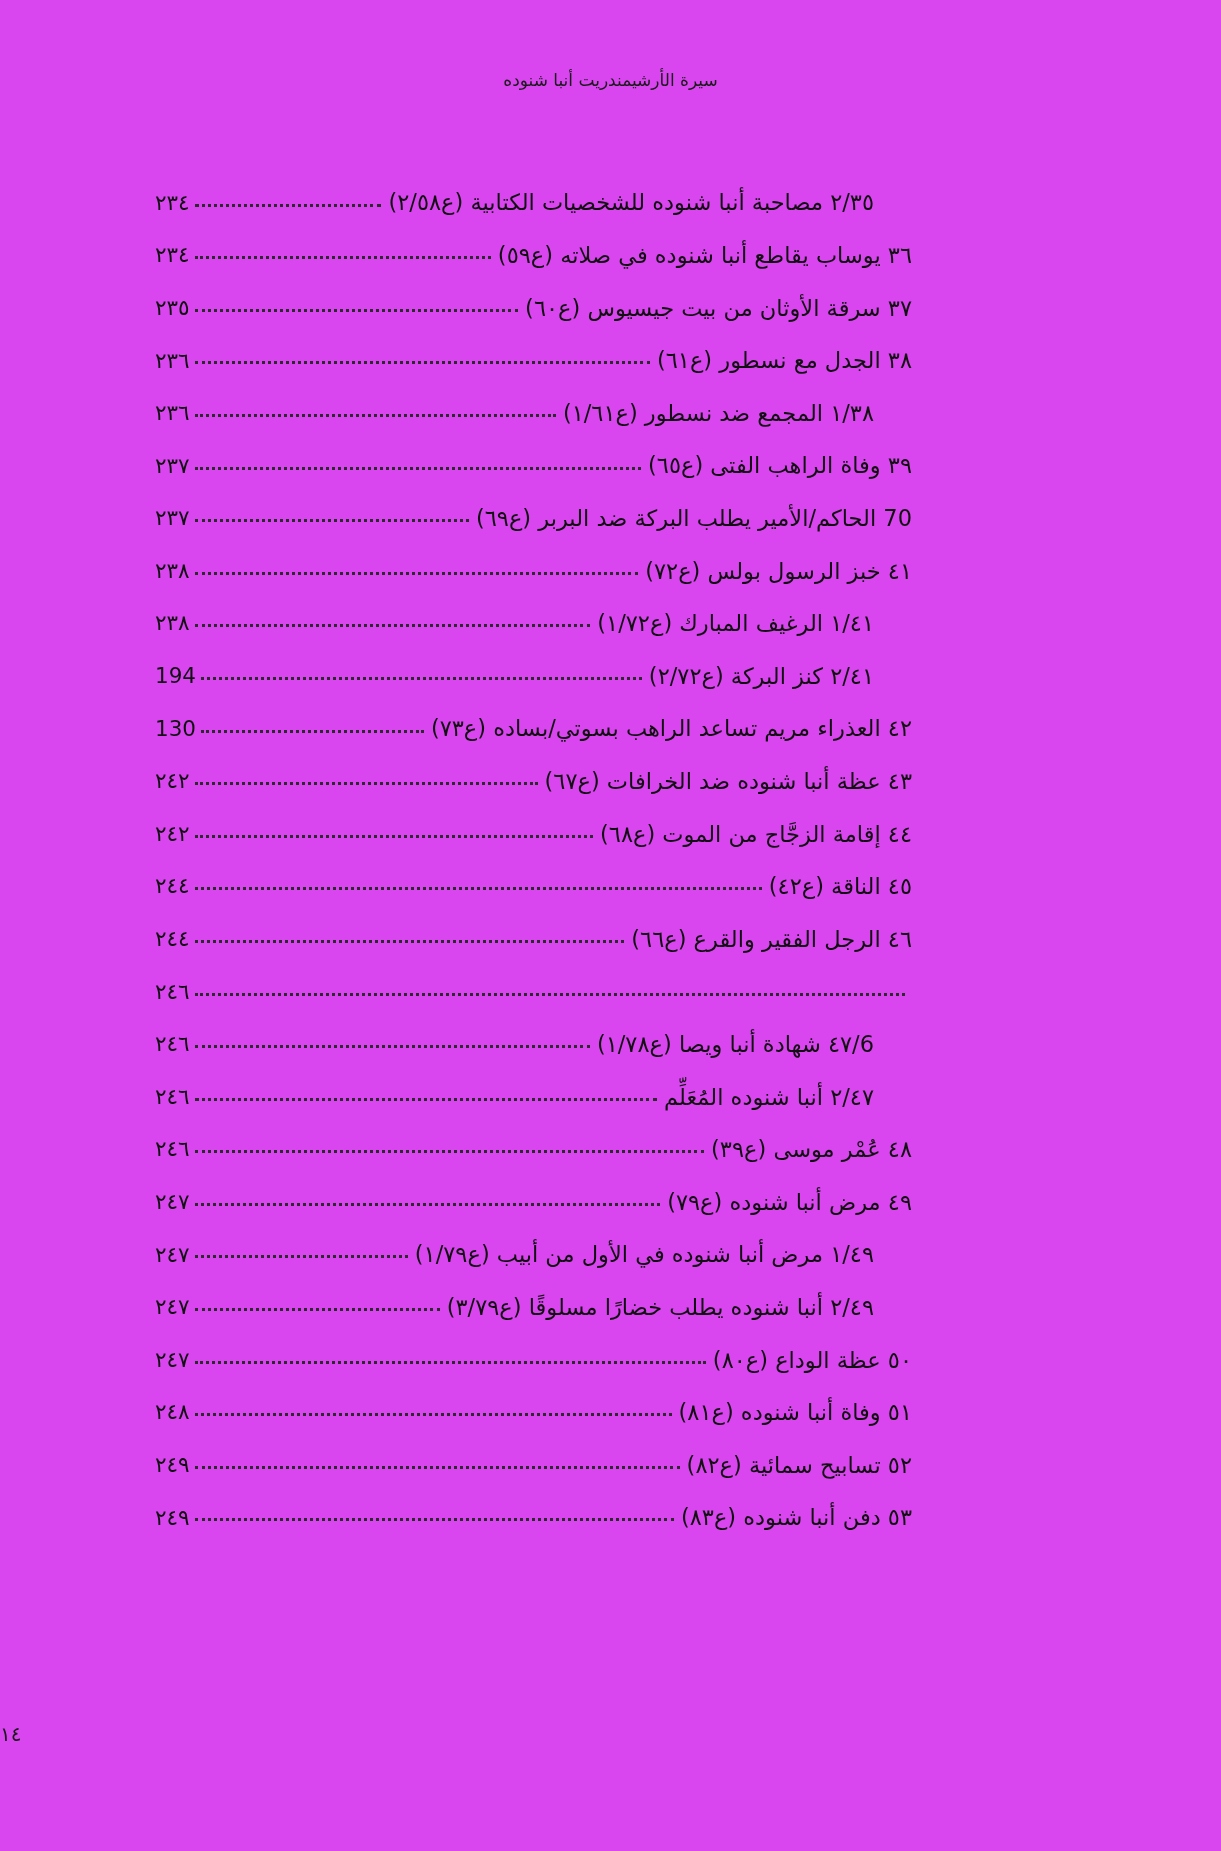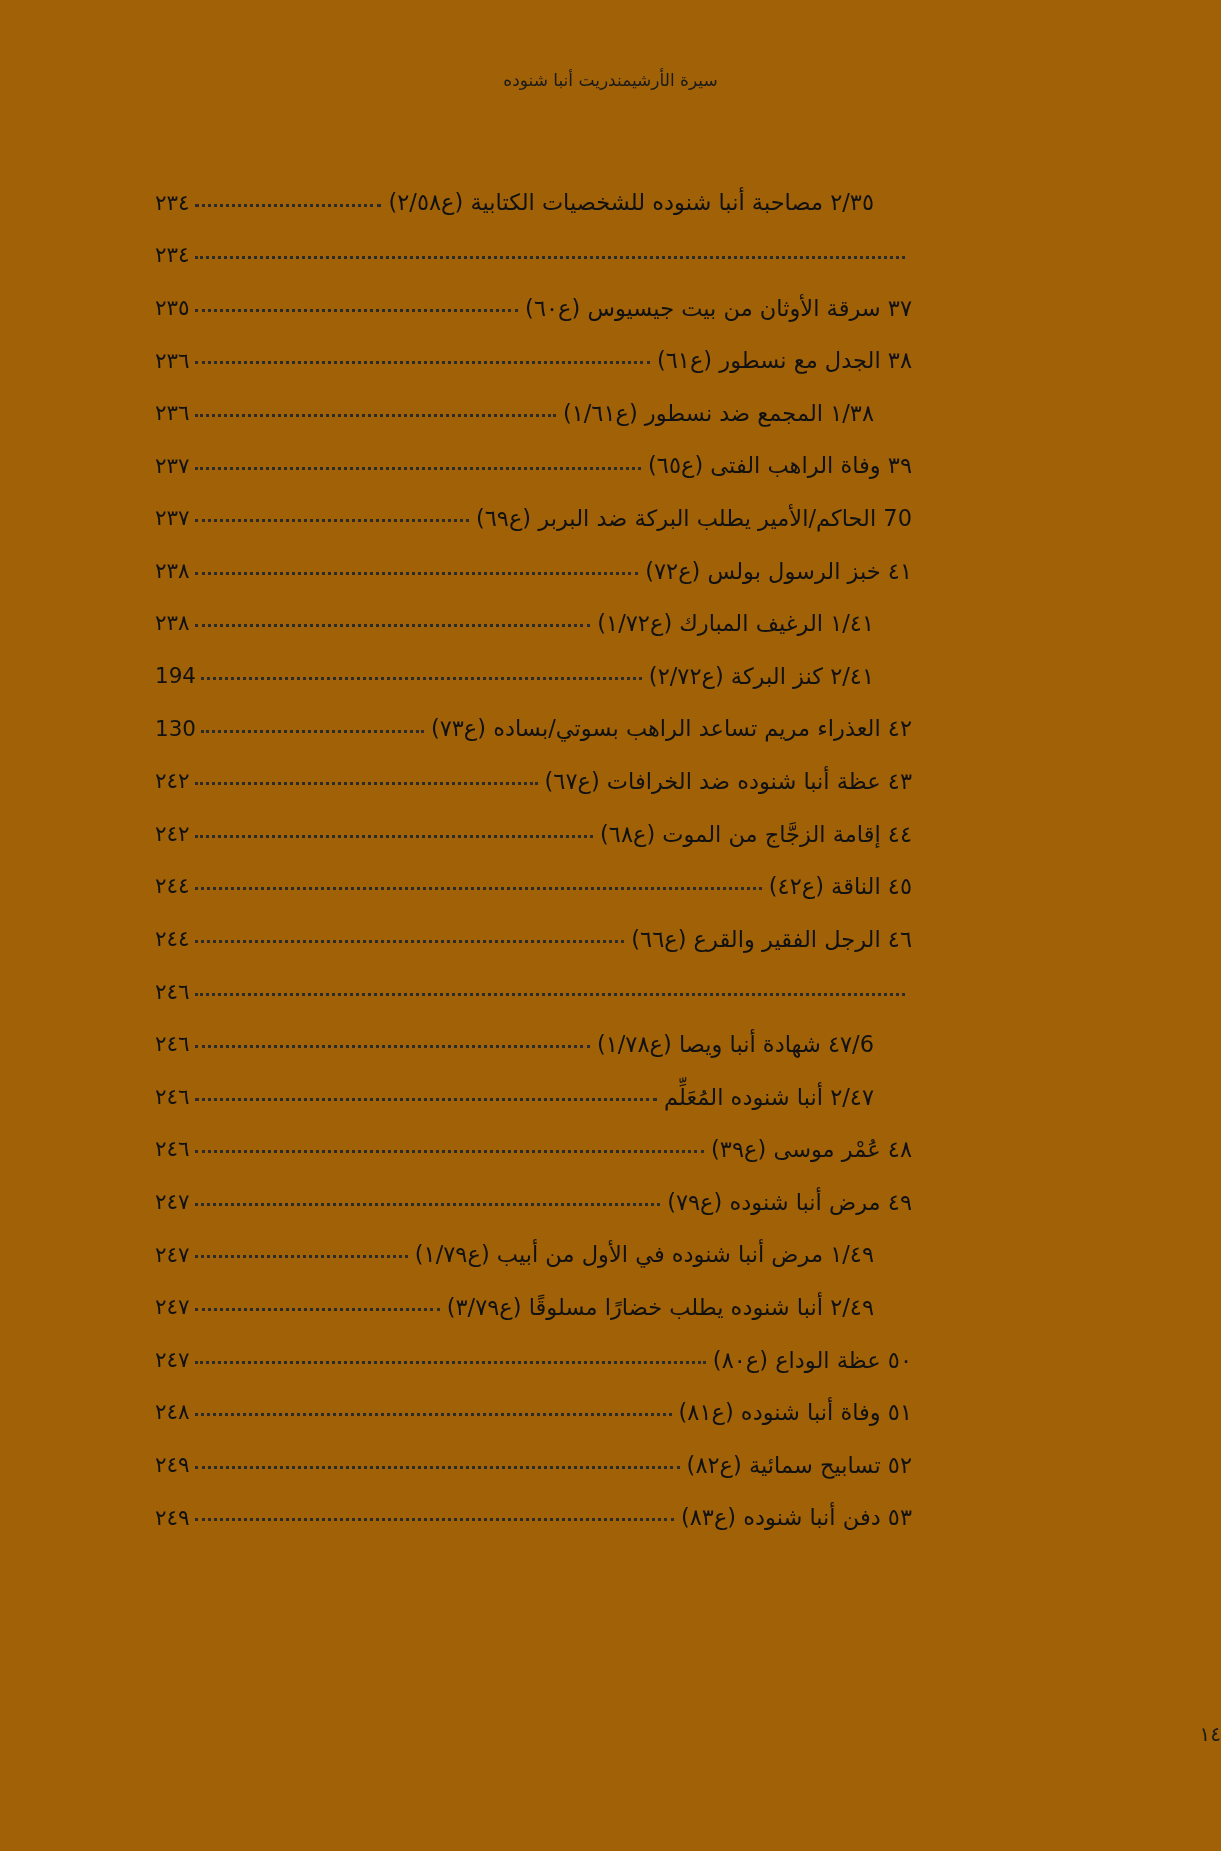--- a/index.html
+++ b/index.html
@@ -12,21 +12,21 @@
     height: 1851px;
     font-family: "DejaVu Sans", sans-serif;
     color: #111111;
     position: relative;
     overflow: hidden;
   }
   .page {
     position: relative;
     width: 1221px;
     height: 1851px;
-    background: #a16207;
+    background: #d946ef;
   }
   .header {
     position: absolute;
     top: 70px;
     left: 0;
     right: 0;
     text-align: center;
     font-size: 17px;
     color: #1a1a1a;
     letter-spacing: 0.5px;
@@ -62,39 +62,40 @@
     white-space: nowrap;
     flex: 0 0 auto;
     font-size: 21.5px;
     margin-top: 32px;
   }
   .footer {
     position: absolute;
     top: 1722px;
     left: 0;
     right: 0;
-    text-align: right;
+    text-align: left;
     font-size: 20px;
     color: #1a1a1a;
   }
 </style>
 </head>
 <body>
 
 <div class="page">
 
   <div class="header">سيرة الأرشيمندريت أنبا شنوده</div>
 
   <div class="toc">
       <div class="toc-row indent">
         <span class="entry-text">٢/٣٥ مصاحبة أنبا شنوده للشخصيات الكتابية (ع٢/٥٨)</span>
         <span class="leader"></span>
         <span class="page-num">٢٣٤</span>
       </div>
       <div class="toc-row">
+        <span class="entry-text">٣٦ يوساب يقاطع أنبا شنوده في صلاته (ع٥٩)</span>
         <span class="leader"></span>
         <span class="page-num">٢٣٤</span>
       </div>
       <div class="toc-row">
         <span class="entry-text">٣٧ سرقة الأوثان من بيت جيسيوس (ع٦٠)</span>
         <span class="leader"></span>
         <span class="page-num">٢٣٥</span>
       </div>
       <div class="toc-row">
         <span class="entry-text">٣٨ الجدل مع نسطور (ع٦١)</span>

